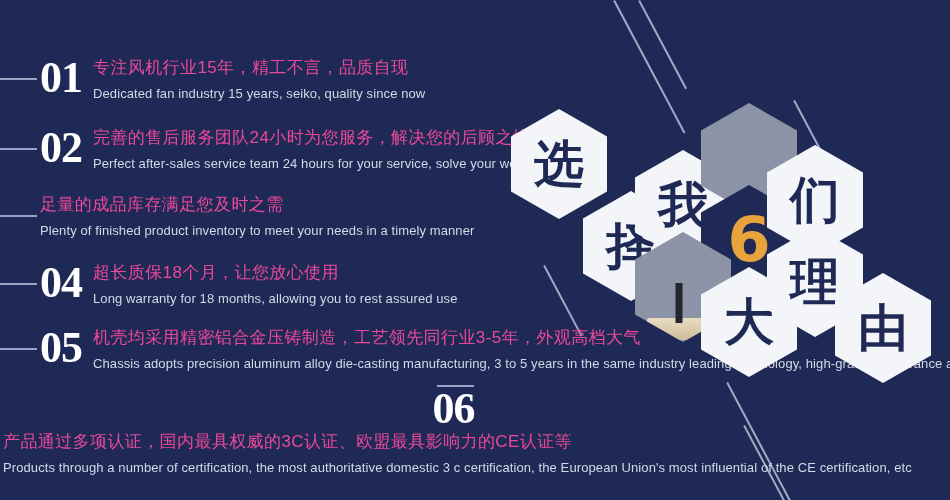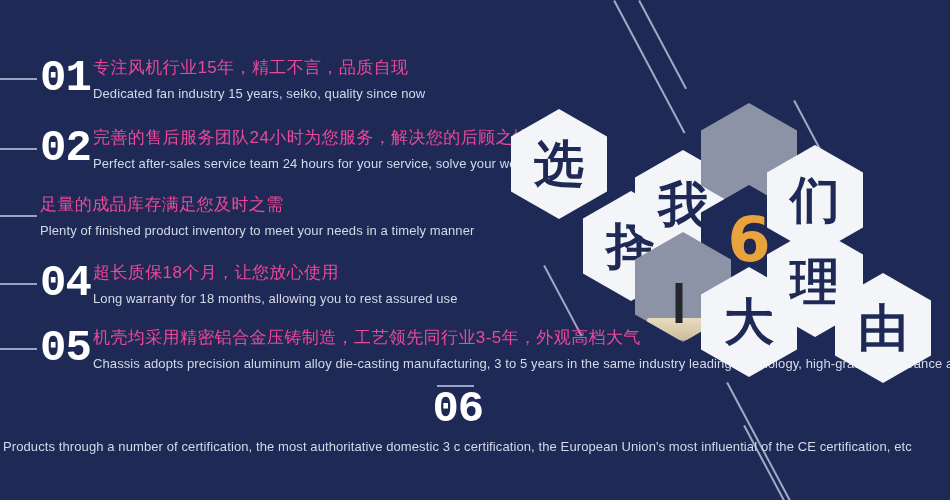--- a/index.html
+++ b/index.html
@@ -28,21 +28,21 @@
     left:0;
     height:64px;
     display:flex;
     align-items:center;
   }
   .dash{
     width:37px;height:2px;background:#9aa3c4;flex:0 0 auto;
     margin-top:2px;
   }
   .num{
-    font-family:Liberation Mono, monospace;
+    font-family:Liberation Serif, serif;
     font-weight:bold;
     font-size:44px;
     line-height:44px;
     color:#ffffff;
     letter-spacing:-1px;
     margin-left:3px;
     flex:0 0 auto;
     width:50px;
     text-align:left;
   }
@@ -170,20 +170,21 @@
     <div class="txtblock">
       <div class="cn">机壳均采用精密铝合金压铸制造，工艺领先同行业3-5年，外观高档大气</div>
       <div class="en">Chassis adopts precision aluminum alloy die-casting manufacturing, 3 to 5 years in the same industry leading technology, high-grade appearance atmosphere</div>
     </div>
   </div>
 
   <div class="reason" style="top:383px;flex-direction:column;">
     <div class="dash"></div>
     <div class="num">06</div>
     <div class="txtblock">
+      <div class="cn">产品通过多项认证，国内最具权威的3C认证、欧盟最具影响力的CE认证等</div>
       <div class="en">Products through a number of certification, the most authoritative domestic 3 c certification, the European Union's most influential of the CE certification, etc</div>
     </div>
   </div>
 
   <div id="hexwrap">
 
     <div class="hex" style="left:16px;top:14px;">
       <span class="glyph">选</span>
     </div>
 

